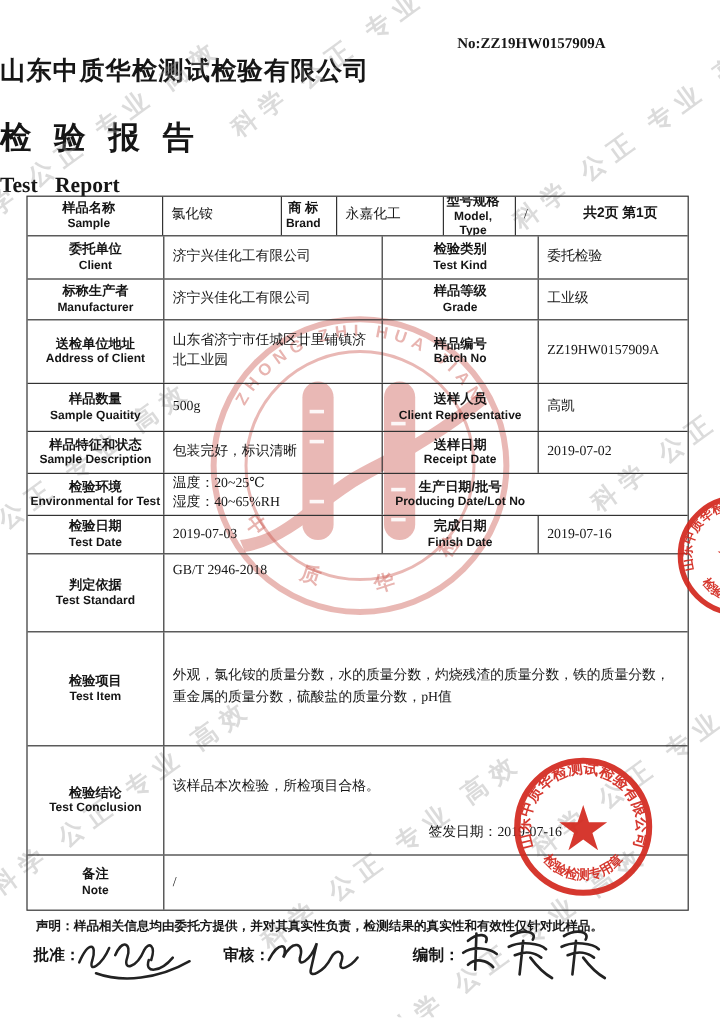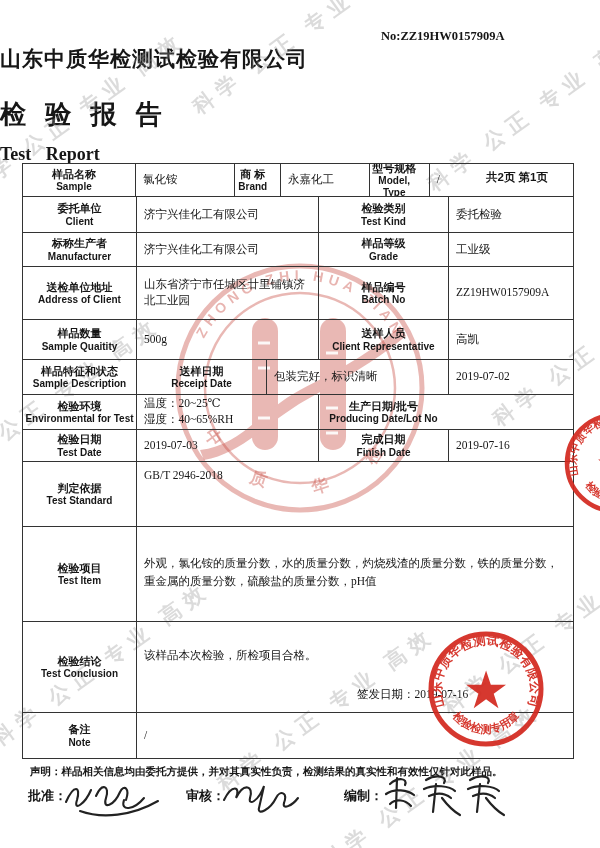--- a/index.html
+++ b/index.html
@@ -186,27 +186,27 @@
       <div class="cell val c-v2">
           <span>高凯</span>
         </div>
     </div>
 
     <div class="trow" style="height:35px">
       <div class="cell lbl c-l1">
         <div class="cn">样品特征和状态</div>
           <div class="en">Sample Description</div>
       </div>
+      <div class="cell val c-v1">
+          <span>包装完好，标识清晰</span>
+        </div>
       <div class="cell lbl c-l2">
         <div class="cn">送样日期</div>
           <div class="en">Receipt Date</div>
       </div>
-      <div class="cell val c-v1">
-          <span>包装完好，标识清晰</span>
-        </div>
       <div class="cell val c-v2">
           <span>2019-07-02</span>
         </div>
     </div>
 
     <div class="trow" style="height:35px">
       <div class="cell lbl c-l1">
         <div class="cn">检验环境</div>
           <div class="en">Environmental for Test</div>
       </div>

